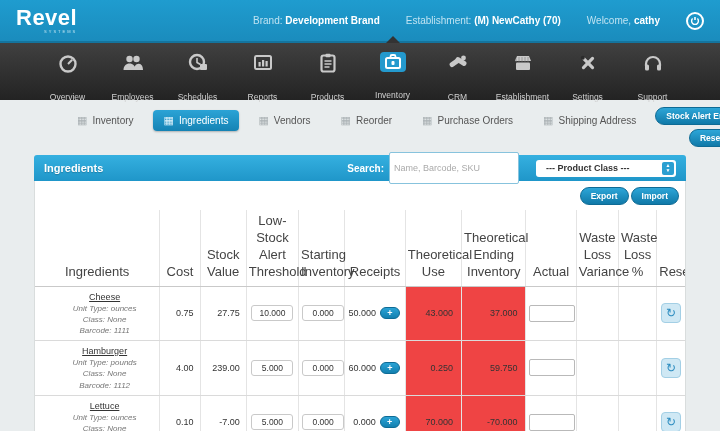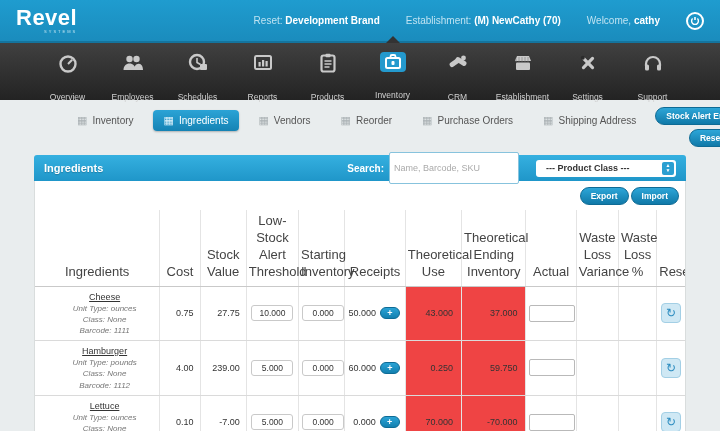--- a/index.html
+++ b/index.html
@@ -87,21 +87,21 @@
 </head>
 <body>
 
 <div class="topbar">
   <div class="logo-wrap">
     <span class="logo">Revel</span>
     <span class="logo-sub">SYSTEMS</span>
   </div>
   <div class="topbar-right">
     <span>
-      <span>Reset:</span>
+      <span>Brand:</span>
       <b>Development Brand</b>
     </span>
     <span>
       <span>Establishment:</span>
       <b>(M) NewCathy (70)</b>
     </span>
     <span>
       <span>Welcome,</span>
       <b>cathy</b>
     </span>

